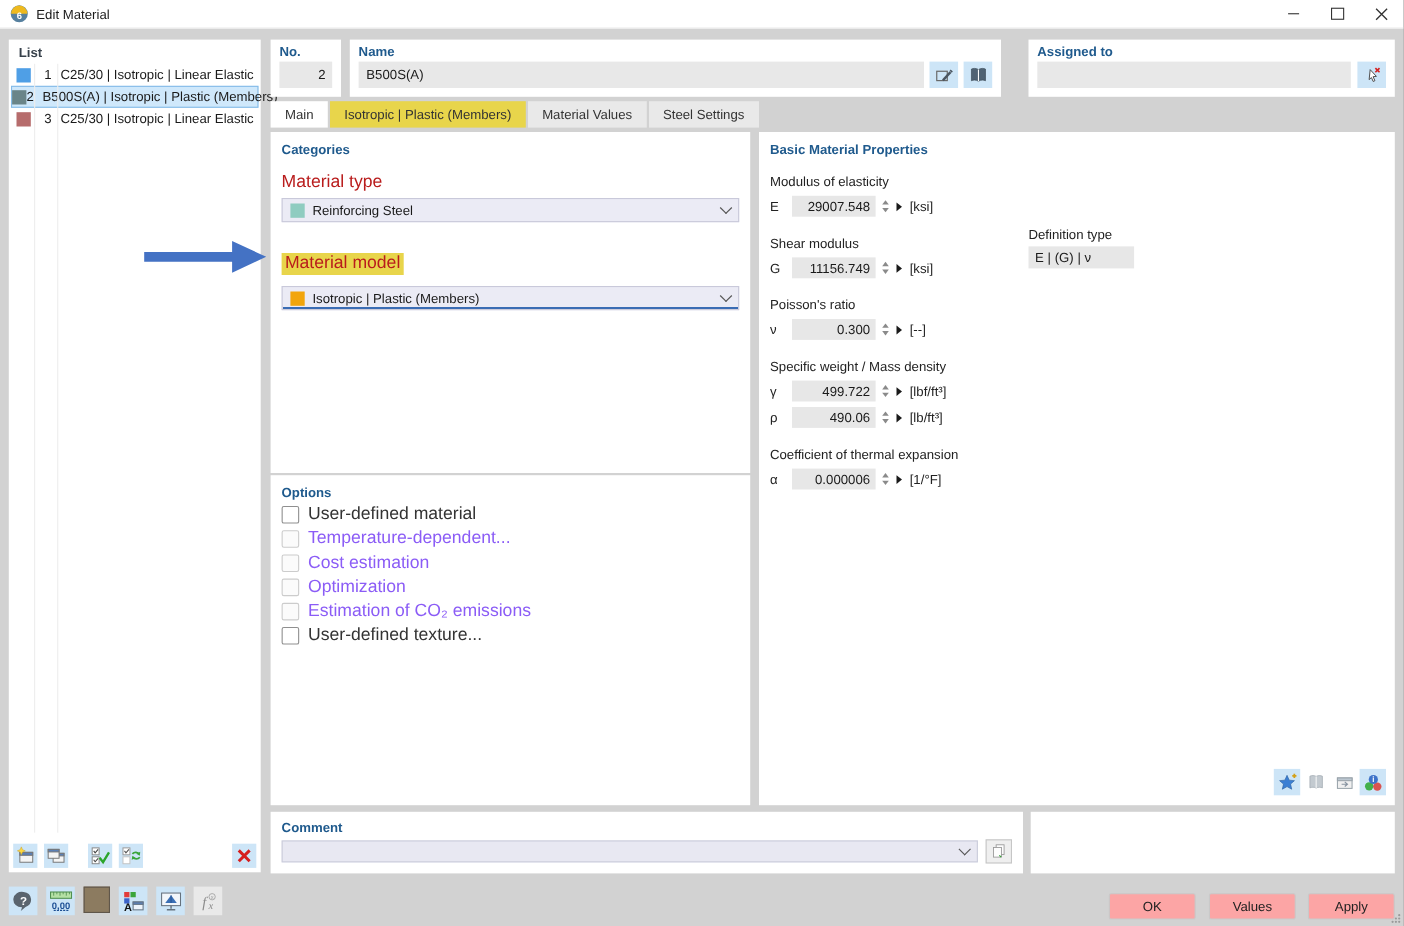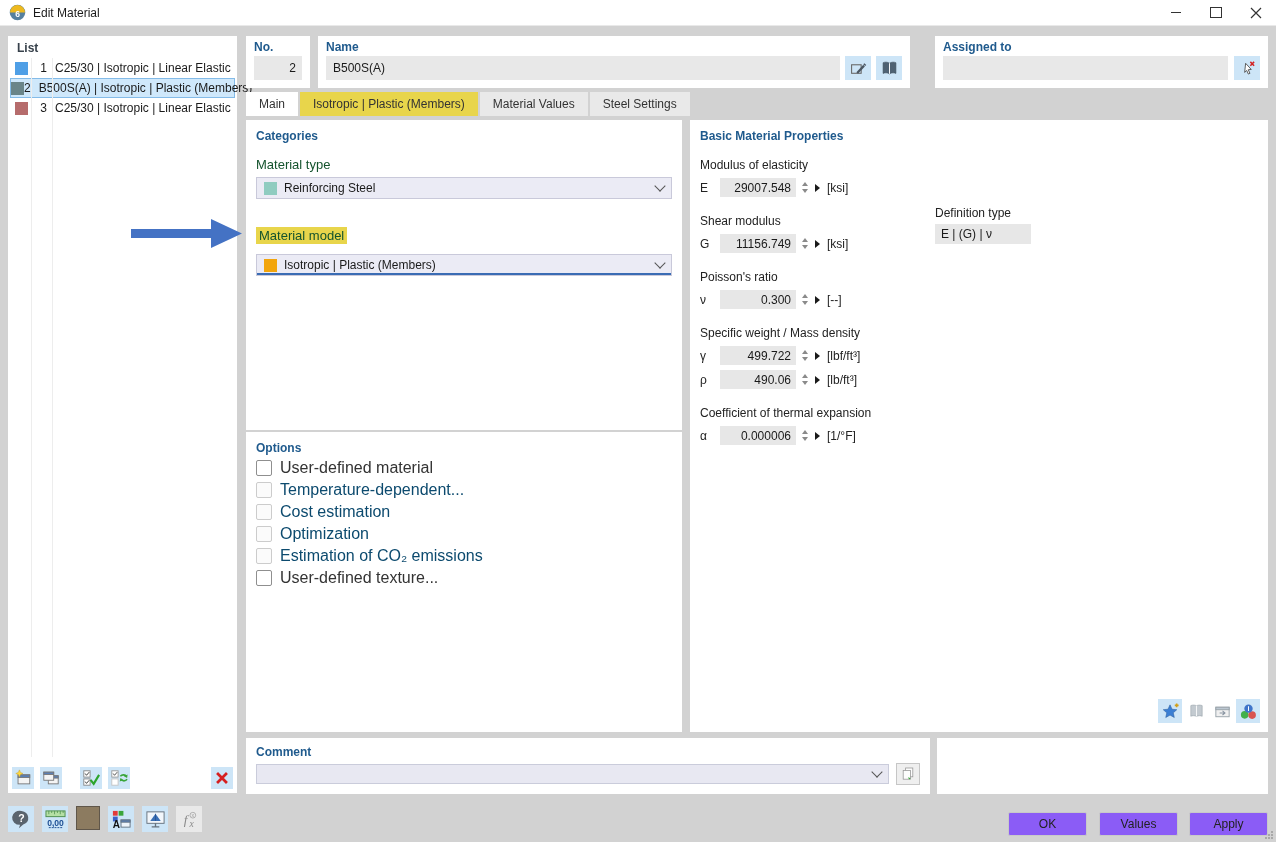--- a/index.html
+++ b/index.html
@@ -8,21 +8,21 @@
   .titlebar{position:absolute;left:0;top:0;width:1276px;height:26px;background:#ffffff;display:flex;align-items:center;border-bottom:1px solid #e9e9e9;box-sizing:border-box;}
   .app-icon{width:17px;height:17px;margin:0 7px 0 9px;display:inline-flex;}
   .wtitle{font-size:12px;color:#1a1a1a;}
   .wbtns{margin-left:auto;display:flex;height:100%;}
   .wbtn{width:40px;height:100%;display:flex;align-items:center;justify-content:center;}
   .glyph-min{display:block;width:10px;height:0;border-top:1px solid #333;}
   .glyph-max{display:block;width:10px;height:9px;border:1px solid #333;}
   
   .p{position:absolute;background:#ffffff;box-sizing:border-box;}
   .sec-title{font-size:12px;font-weight:bold;color:#1f5a8d;padding:9px 10px 0 10px;}
-  .fld-label{font-size:13px;color:#14532d;margin:14px 10px 5px 10px;}
+  .fld-label{font-size:16px;color:#b91c1c;margin:14px 10px 5px 10px;}
   .hl{display:inline-block;padding:1px 3px;margin-left:10px;margin-right:0;}
   
   .list-title{font-size:12px;font-weight:bold;color:#37414b;padding:5px 0 3px 9px;}
   .vline{position:absolute;top:22px;bottom:36px;width:0;border-left:1px solid #ededed;}
   .list-row{display:flex;align-items:center;height:18px;margin:0 2px;border:1px solid transparent;font-size:12px;color:#1a1a1a;}
   .list-row.sel{background:#cfe8fb;border-color:#84bbe8;}
   .cell-sw{width:21px;display:flex;justify-content:center;}
   .swatch{width:13px;height:13px;display:inline-block;}
   .cell-num{width:15px;text-align:right;margin-right:6px;}
   .cell-lbl{padding-left:2px;white-space:nowrap;}
@@ -45,21 +45,21 @@
   .dropdown.focused{box-shadow:inset 0 -2px 0 #3a6cb4;}
   .dd-swatch{width:13px;height:13px;flex:none;}
   .dd-text{flex:1;white-space:nowrap;overflow:hidden;}
   .chev{width:7px;height:7px;border-right:1.4px solid #555;border-bottom:1.4px solid #555;transform:rotate(45deg);margin-top:-4px;flex:none;}
   
   .opt-row{display:flex;align-items:center;margin:4px 10px 0 10px;height:18px;}
   .opt-row:first-of-type{margin-top:10px;}
   .cb{width:14px;height:14px;border:1px solid #8f8f8f;border-radius:2px;background:#fff;margin-right:8px;flex:none;}
   .opt-row.disabled .cb{border-color:#cccccc;background:#fbfbfb;}
   .opt-label{font-size:16px;color:#333;}
-  .opt-row.disabled .opt-label{color:#0c4a6e;}
+  .opt-row.disabled .opt-label{color:#8b5cf6;}
   
   .prop-label{font-size:12px;color:#222;margin:15px 10px 6px 10px;}
   .prow{display:flex;align-items:center;margin:3px 10px 0 10px;height:19px;}
   .psym{width:20px;font-size:12px;color:#222;}
   .pfield{width:76px;height:19px;background:#e7e7e7;font-size:12px;color:#1a1a1a;text-align:right;padding-right:5px;box-sizing:border-box;display:flex;align-items:center;justify-content:flex-end;}
   .spin{width:11px;height:18px;display:flex;flex-direction:column;align-items:center;justify-content:center;gap:3px;margin-left:3px;}
   .sp-up{width:0;height:0;border-left:3px solid transparent;border-right:3px solid transparent;border-bottom:4px solid #8a8a8a;}
   .sp-dn{width:0;height:0;border-left:3px solid transparent;border-right:3px solid transparent;border-top:4px solid #8a8a8a;}
   .det{width:0;height:0;border-left:5px solid #1a1a1a;border-top:4px solid transparent;border-bottom:4px solid transparent;margin-left:5px;}
   .punit{font-size:12px;color:#222;margin-left:7px;white-space:nowrap;}
@@ -68,21 +68,21 @@
   .corner-icons{position:absolute;right:8px;bottom:9px;display:flex;gap:2px;}
   .cbtn{width:24px;height:24px;display:flex;align-items:center;justify-content:center;}
   .cbtn.blue{background:#cde5f7;}
   .cbtn svg{width:19px;height:19px;}
   
   .cmt-row{display:flex;align-items:center;margin:4px 10px 0 10px;gap:7px;}
   .combo{flex:1;height:20px;background:#e8e8f2;border:1px solid #caccdb;display:flex;align-items:center;padding:0 7px;box-sizing:border-box;}
   .combo .chev{margin-left:auto;}
   .copy-btn{width:24px;height:22px;background:#efefef;border:1px solid #c6c6c6;display:flex;align-items:center;justify-content:center;box-sizing:border-box;}
   
-  .btn{position:absolute;width:79px;height:24px;background:#8b5cf6;border:1px solid #c9c9c9;border-radius:2px;font-size:12px;color:#222;display:flex;align-items:center;justify-content:center;box-sizing:border-box;}
+  .btn{position:absolute;width:79px;height:24px;background:#fca5a5;border:1px solid #c9c9c9;border-radius:2px;font-size:12px;color:#222;display:flex;align-items:center;justify-content:center;box-sizing:border-box;}
   .footer-icons{position:absolute;left:8px;top:806px;display:flex;gap:8px;}
   .fbtn{width:26px;height:26px;background:#cde5f7;display:flex;align-items:center;justify-content:center;box-sizing:border-box;}
   .fbtn.gray{background:#e9e9e9;}
   .fbtn svg{width:21px;height:21px;}
   .tex{width:24px;height:24px;background:#8c7b60;border:1px solid #5f564a;box-sizing:border-box;}
   .grip{position:absolute;right:2px;bottom:2px;}
   
   .arrow{position:absolute;left:131px;top:217px;pointer-events:none;}
 </style>
 </head>

